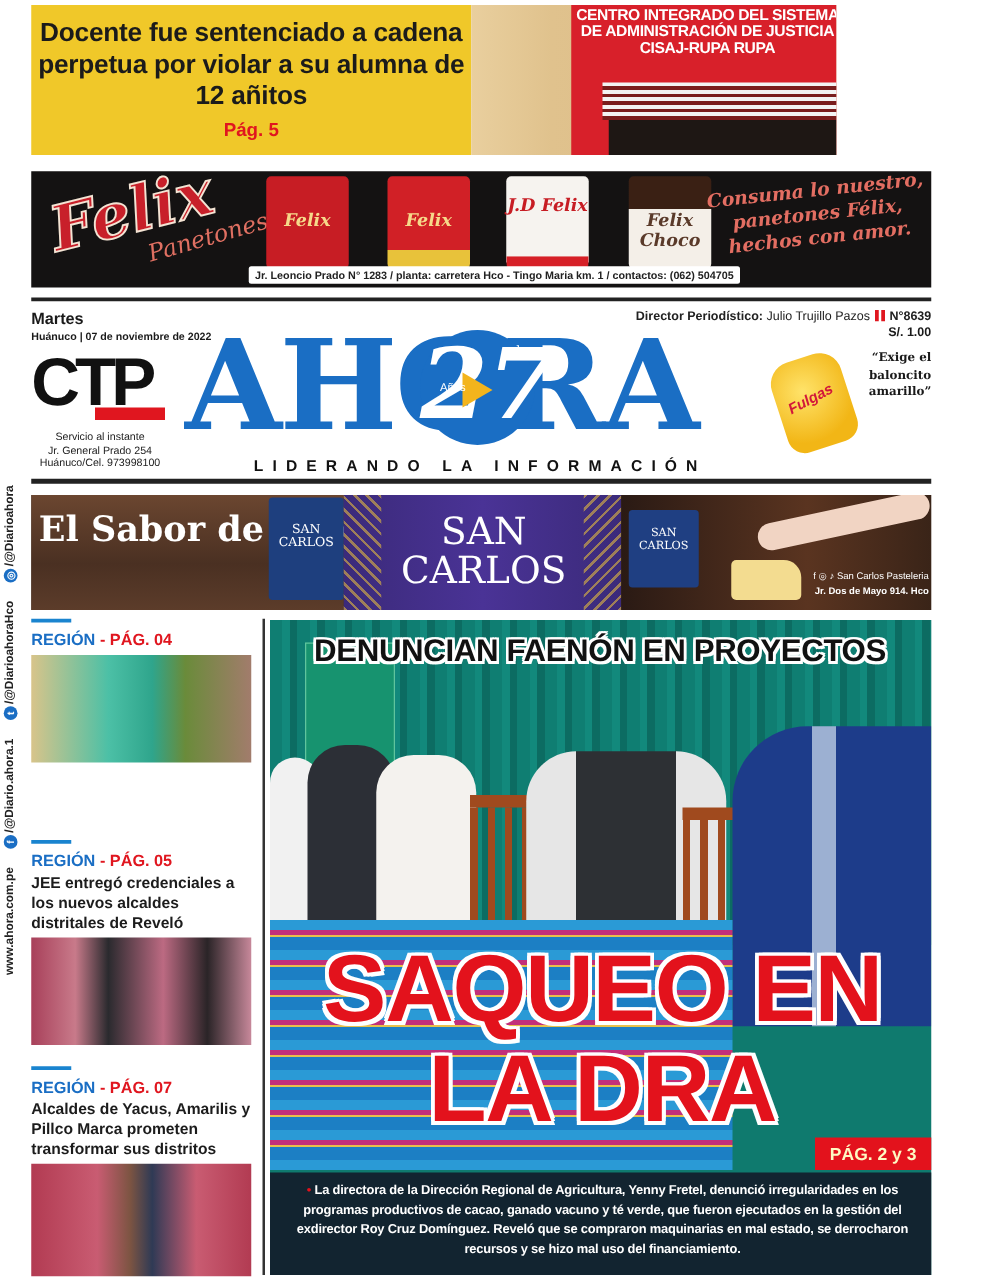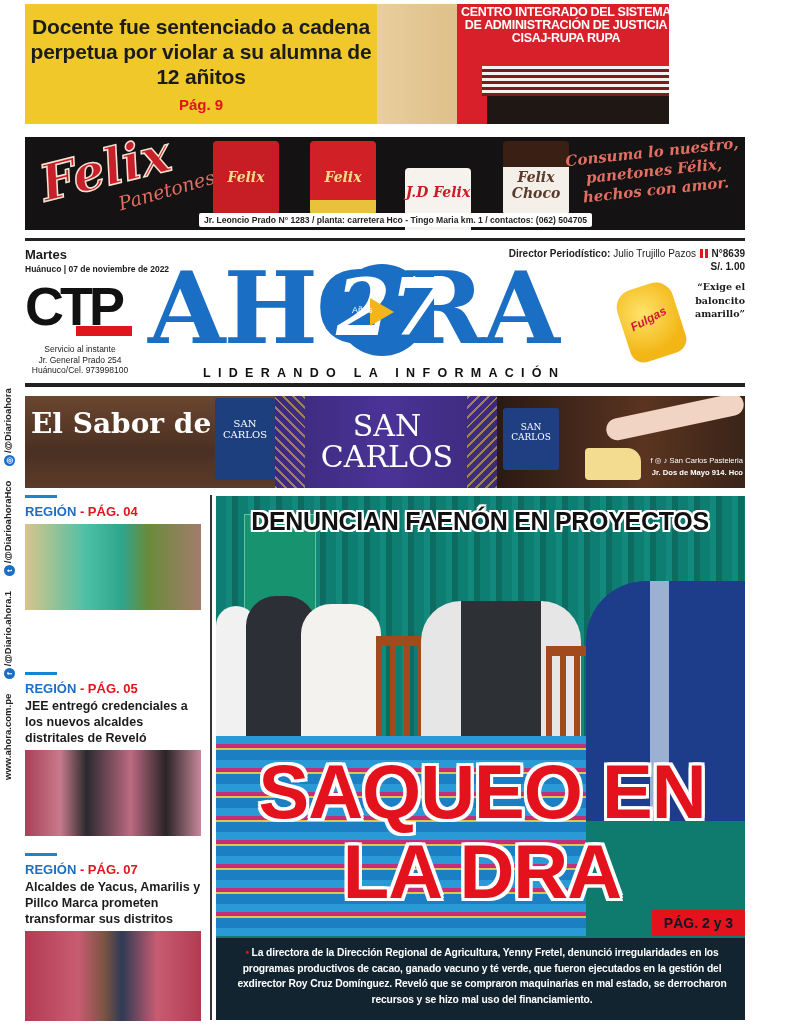--- a/index.html
+++ b/index.html
@@ -19,21 +19,21 @@
   #lamp-post { left:328px; top:10px; width:12px; height:110px; background:#9aa6bd; }
   #lamp-head { left:318px; top:4px; width:32px; height:16px; background:#3a4bb0; border-radius:50% 50% 40% 40%; }
 
   
   #felix-ad { left:25px; top:137px; width:720px; height:93px; background:#141212; overflow:hidden; }
   #felix-brand { left:14px; top:2px; font-family:"DejaVu Serif", serif; font-style:italic; font-weight:700; font-size:50px; color:#c8202a; -webkit-text-stroke:1.5px #f4e4d4; transform:rotate(-14deg); }
   #felix-sub { left:92px; top:42px; font-family:"DejaVu Serif", serif; font-style:italic; font-size:19px; color:#e07062; transform:rotate(-16deg); }
   .pack { top:4px; width:66px; height:74px; border-radius:4px; }
   #pack-1 { left:188px; background:#c71d24; }
   #pack-2 { left:285px; background:linear-gradient(180deg,#d12026 0 80%,#e8c23a 80%); }
-  #pack-3 { left:380px; background:#f6f3ef; border-bottom:10px solid #d62027; height:64px;margin-top:27px; }
+  #pack-3 { left:380px; background:#f6f3ef; border-bottom:10px solid #d62027; height:64px; }
   #pack-4 { left:478px; background:linear-gradient(180deg,#3a2014 0 35%,#f4efe8 35%); }
   .pack-label { position:absolute; left:0; right:0; top:28px; text-align:center; font-family:"DejaVu Serif", serif; font-style:italic; font-weight:700; font-size:14px; color:#f6d98a; }
   #pack-3 .pack-label { color:#c71d24; top:16px; }
   #pack-4 .pack-label { color:#5a3a2a; }
   #felix-slogan { left:540px; top:6px; width:178px; font-family:"DejaVu Serif", serif; font-style:italic; font-weight:700; font-size:15px; line-height:19px; color:#e36e62; text-align:center; transform:rotate(-6deg); }
   #felix-address { left:174px; top:76px; height:14px; padding:0 5px; background:#fff; color:#222; font-size:8.6px; font-weight:700; line-height:14px; border-radius:2px; white-space:nowrap; }
 
   
   #masthead-rule-top { left:25px; top:238px; width:720px; height:3px; background:#222; }
   #weekday { left:25px; top:247px; font-weight:700; font-size:13px; }
@@ -102,31 +102,31 @@
   #person-2 { left:30px; top:100px; width:70px; height:160px; background:#2c2f36; border-radius:30px 30px 0 0; }
   #person-3 { left:85px; top:108px; width:80px; height:150px; background:#f4f2ee; border-radius:30px 30px 0 0; }
   #chair-1 { left:160px; top:140px; width:75px; height:120px; background:repeating-linear-gradient(90deg,#a04a1e 0 6px,transparent 6px 14px); border-top:10px solid #a04a1e; }
   #person-4 { left:205px; top:105px; width:160px; height:160px; background:linear-gradient(90deg,#e6e6e6 0 25%,#2d3034 25% 75%,#e6e6e6 75%); border-radius:40px 40px 0 0; }
   #chair-2 { left:330px; top:150px; width:80px; height:110px; background:repeating-linear-gradient(90deg,#a04a1e 0 6px,transparent 6px 14px); border-top:10px solid #a04a1e; }
   #person-5 { left:370px; top:85px; width:159px; height:240px; background:linear-gradient(90deg,#1d3c8a 0 40%,#9cb0d2 40% 52%,#1d3c8a 52%); border-radius:60px 0 0 0; }
   #table { left:0; top:240px; width:370px; height:200px; background:repeating-linear-gradient(180deg,#2a9ad6 0 8px,#c2307a 8px 12px,#e8c04a 12px 14px,#1c7fc4 14px 24px); }
 
   #kicker-head { left:240px; top:507px; width:480px; text-align:center; font-weight:900; font-size:25px; line-height:28px; color:#111; text-shadow:-2px -2px 0 #fff, 2px -2px 0 #fff, -2px 2px 0 #fff, 2px 2px 0 #fff, 0 2px 0 #fff, 2px 0 0 #fff, -2px 0 0 #fff, 0 -2px 0 #fff; letter-spacing:-0.3px; }
   #main-headline { left:222px; top:752px; width:520px; text-align:center; font-weight:900; font-size:76px; line-height:80px; color:#e3121c; letter-spacing:-1px; text-shadow:-3px -3px 0 #fff, 3px -3px 0 #fff, -3px 3px 0 #fff, 3px 3px 0 #fff, 0 3px 0 #fff, 3px 0 0 #fff, -3px 0 0 #fff, 0 -3px 0 #fff; }
-  #main-page-tag { left:652px; top:910px; width:93px; height:26px; background:#e3121c; color:#0f172a; font-weight:700; font-size:14px; line-height:26px; text-align:center; }
+  #main-page-tag { left:652px; top:910px; width:93px; height:26px; background:#e3121c; color:#fef9c3; font-weight:700; font-size:14px; line-height:26px; text-align:center; }
   #summary-box { left:216px; top:938px; width:529px; height:82px; background:rgba(18,28,42,0.92); }
   #summary { left:226px; top:945px; width:512px; text-align:center; font-weight:700; font-size:10.3px; line-height:15.5px; color:#ffffff; letter-spacing:-0.15px; }
   #summary .bullet { color:#e3121c; }
 </style>
 </head>
 <body>
 
 <div class="abs" id="teaser-box"></div>
 <div class="abs" id="teaser-title">Docente fue sentenciado a cadena perpetua por violar a su alumna de 12 añitos</div>
-<div class="abs" id="teaser-page">Pág. 9</div>
+<div class="abs" id="teaser-page">Pág. 5</div>
 <div class="abs" id="teaser-photo">
   <div class="abs" id="court-building"></div>
   <div class="abs" id="court-sign">CENTRO INTEGRADO DEL SISTEMA DE ADMINISTRACIÓN DE JUSTICIA CISAJ-RUPA RUPA</div>
   <div class="abs" id="court-awning"></div>
   <div class="abs" id="court-door"></div>
   <div class="abs" id="lamp-post"></div>
   <div class="abs" id="lamp-head"></div>
 </div>
 
 <div class="abs" id="felix-ad">

